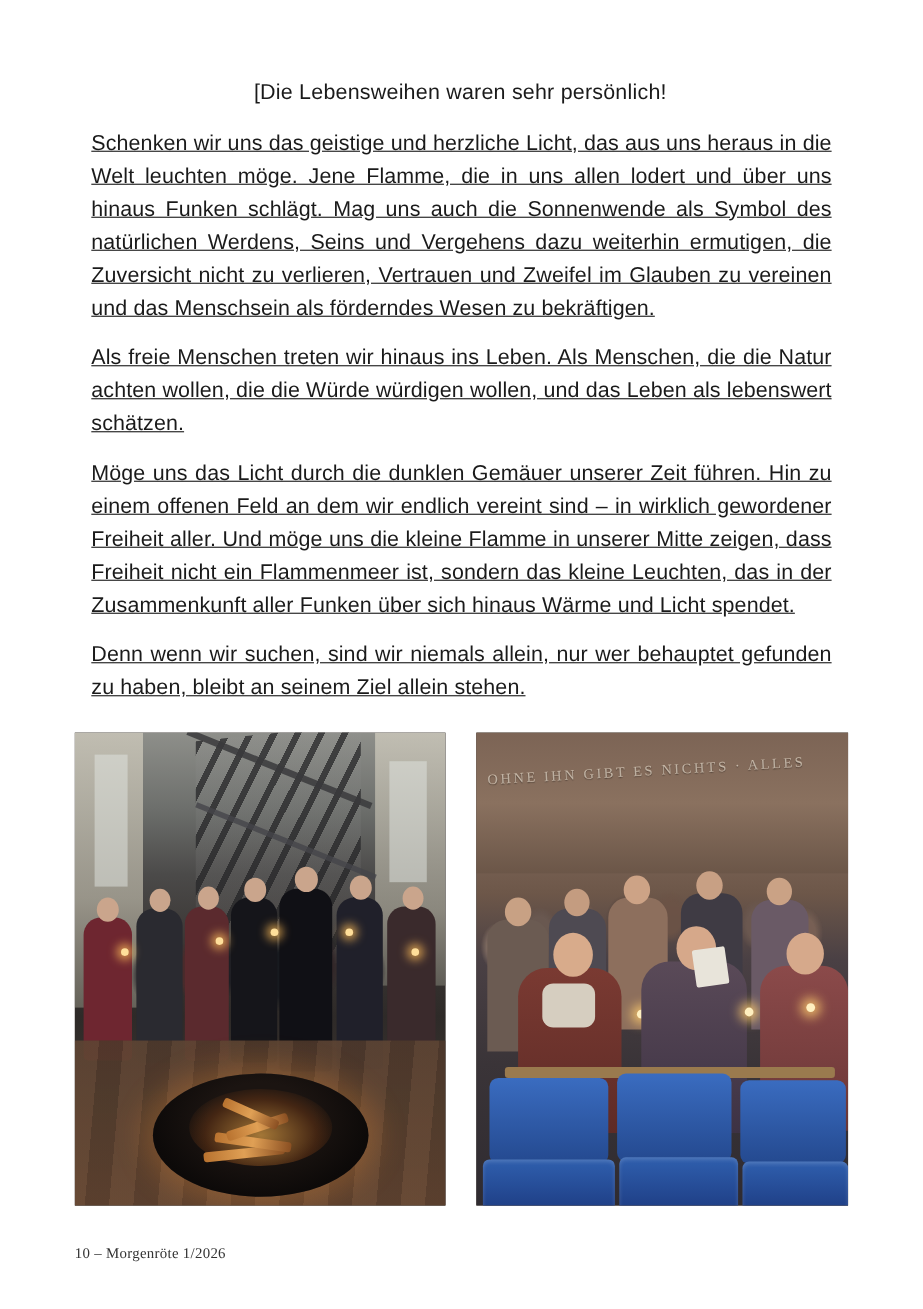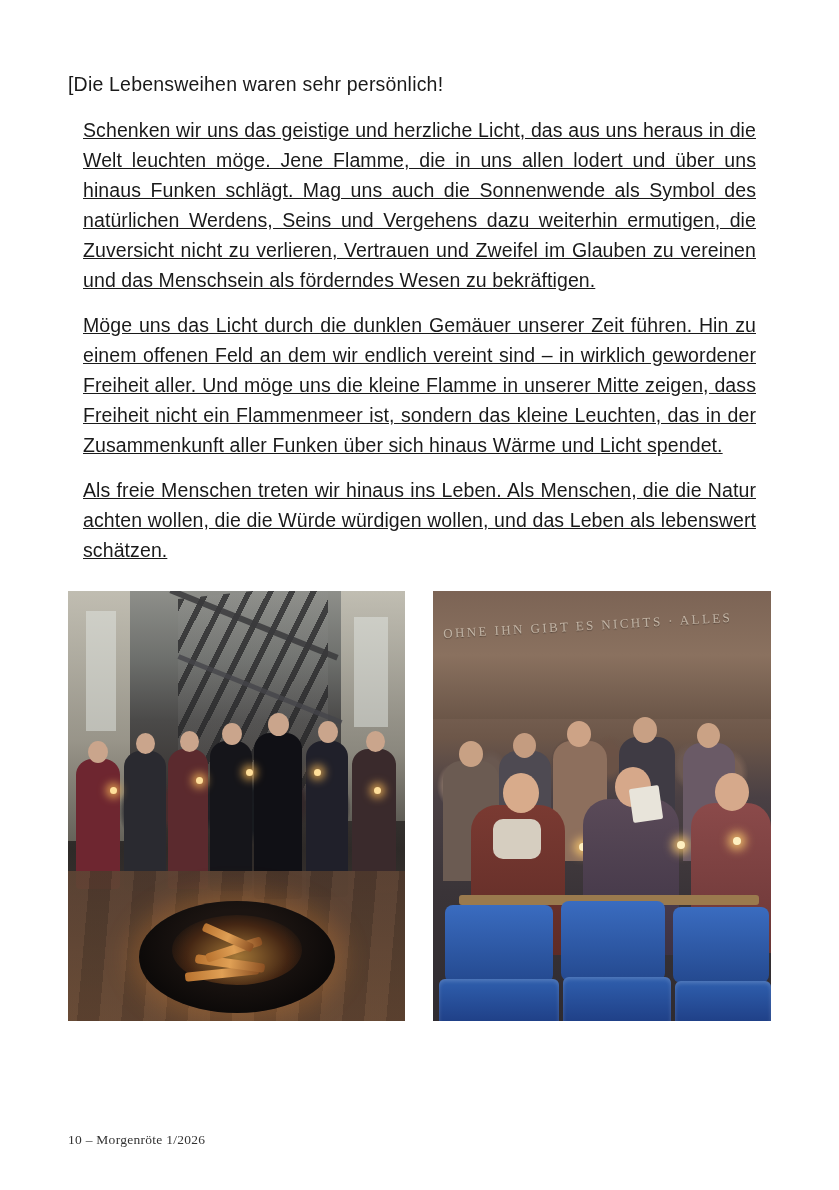--- a/index.html
+++ b/index.html
@@ -21,21 +21,21 @@
     width: 839px;
     height: 1190px;
     box-sizing: border-box;
     padding: 70px 68px 40px 68px;
   }
   .content {
     width: 703px;
     margin: 0 auto;
   }
   .bracket-block {
-    text-align: left;
+    text-align: center;
     font-size: 19.5px;
     line-height: 1.52;
     letter-spacing: 0.01em;
     margin: 0 0 2px 0;
     padding-right: 2px;
   }
   .bracket-block .line {
     display: block;
   }
   p.body-par {
@@ -250,22 +250,23 @@
 <body>
 
 <div class="page">
   <div class="content">
 
     <div class="bracket-block">
       <span class="line">[Die Lebensweihen waren sehr persönlich!</span>
     </div>
 
     <p class="body-par">Schenken wir uns das geistige und herzliche Licht, das aus uns heraus in die Welt leuchten möge. Jene Flamme, die in uns allen lodert und über uns hinaus Funken schlägt. Mag uns auch die Sonnenwende als Symbol des natürlichen Werdens, Seins und Vergehens dazu weiterhin ermutigen, die Zuversicht nicht zu verlieren, Vertrauen und Zweifel im Glauben zu vereinen und das Menschsein als förderndes Wesen zu bekräftigen.</p>
+    <p class="body-par">Als freie Menschen treten wir hinaus ins Leben. Als Menschen, die die Natur achten wollen, die die Würde würdigen wollen, und das Leben als lebenswert schätzen.</p>
     <p class="body-par">Möge uns das Licht durch die dunklen Gemäuer unserer Zeit führen. Hin zu einem offenen Feld an dem wir endlich vereint sind – in wirklich gewordener Freiheit aller. Und möge uns die kleine Flamme in unserer Mitte zeigen, dass Freiheit nicht ein Flammenmeer ist, sondern das kleine Leuchten, das in der Zusammenkunft aller Funken über sich hinaus Wärme und Licht spendet.</p>
-    <p class="body-par">Als freie Menschen treten wir hinaus ins Leben. Als Menschen, die die Natur achten wollen, die die Würde würdigen wollen, und das Leben als lebenswert schätzen.</p>
+    <p class="body-par">Denn wenn wir suchen, sind wir niemals allein, nur wer behauptet gefunden zu haben, bleibt an seinem Ziel allein stehen.</p>
 
     <div class="figures">
 
       <div class="figure fig-left">
         <div class="fl-bg"></div>
         <div class="fl-wall-left"></div>
         <div class="fl-wall-right"></div>
         <div class="fl-window" style="left:18px;top:20px;width:30px;height:120px;"></div>
         <div class="fl-window" style="left:286px;top:26px;width:34px;height:110px;"></div>
         <div class="fl-stair"></div>

